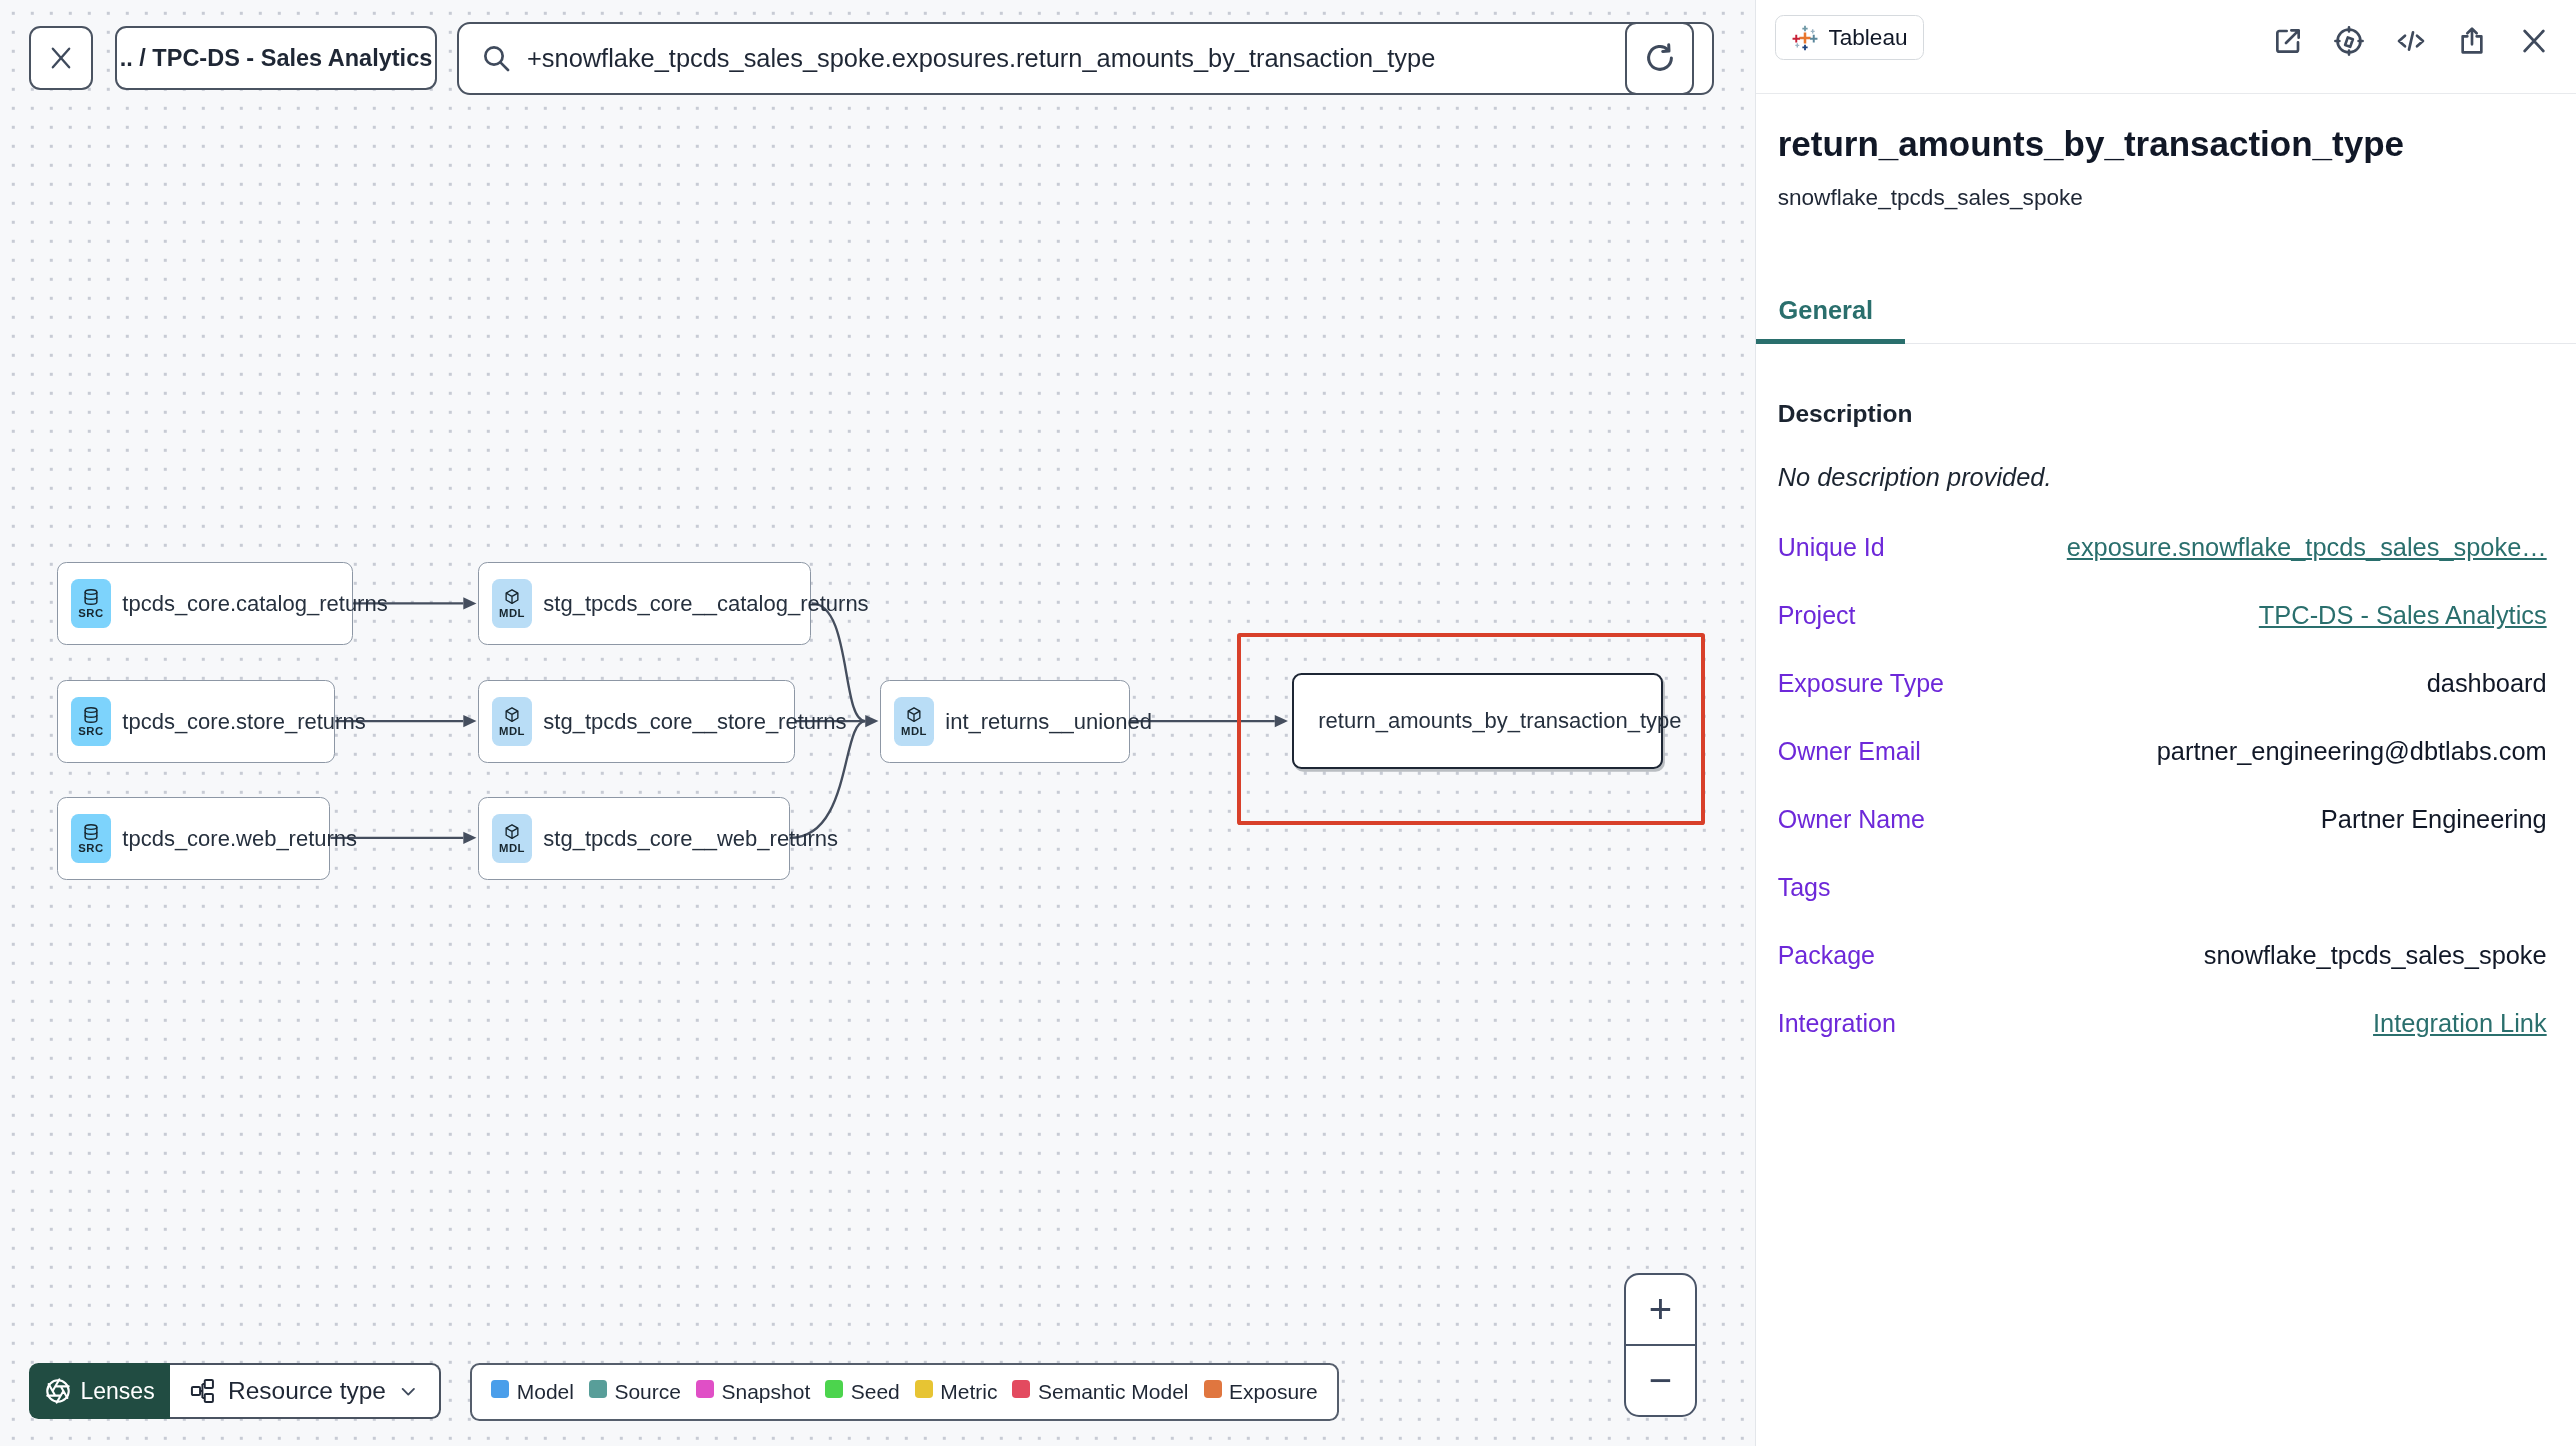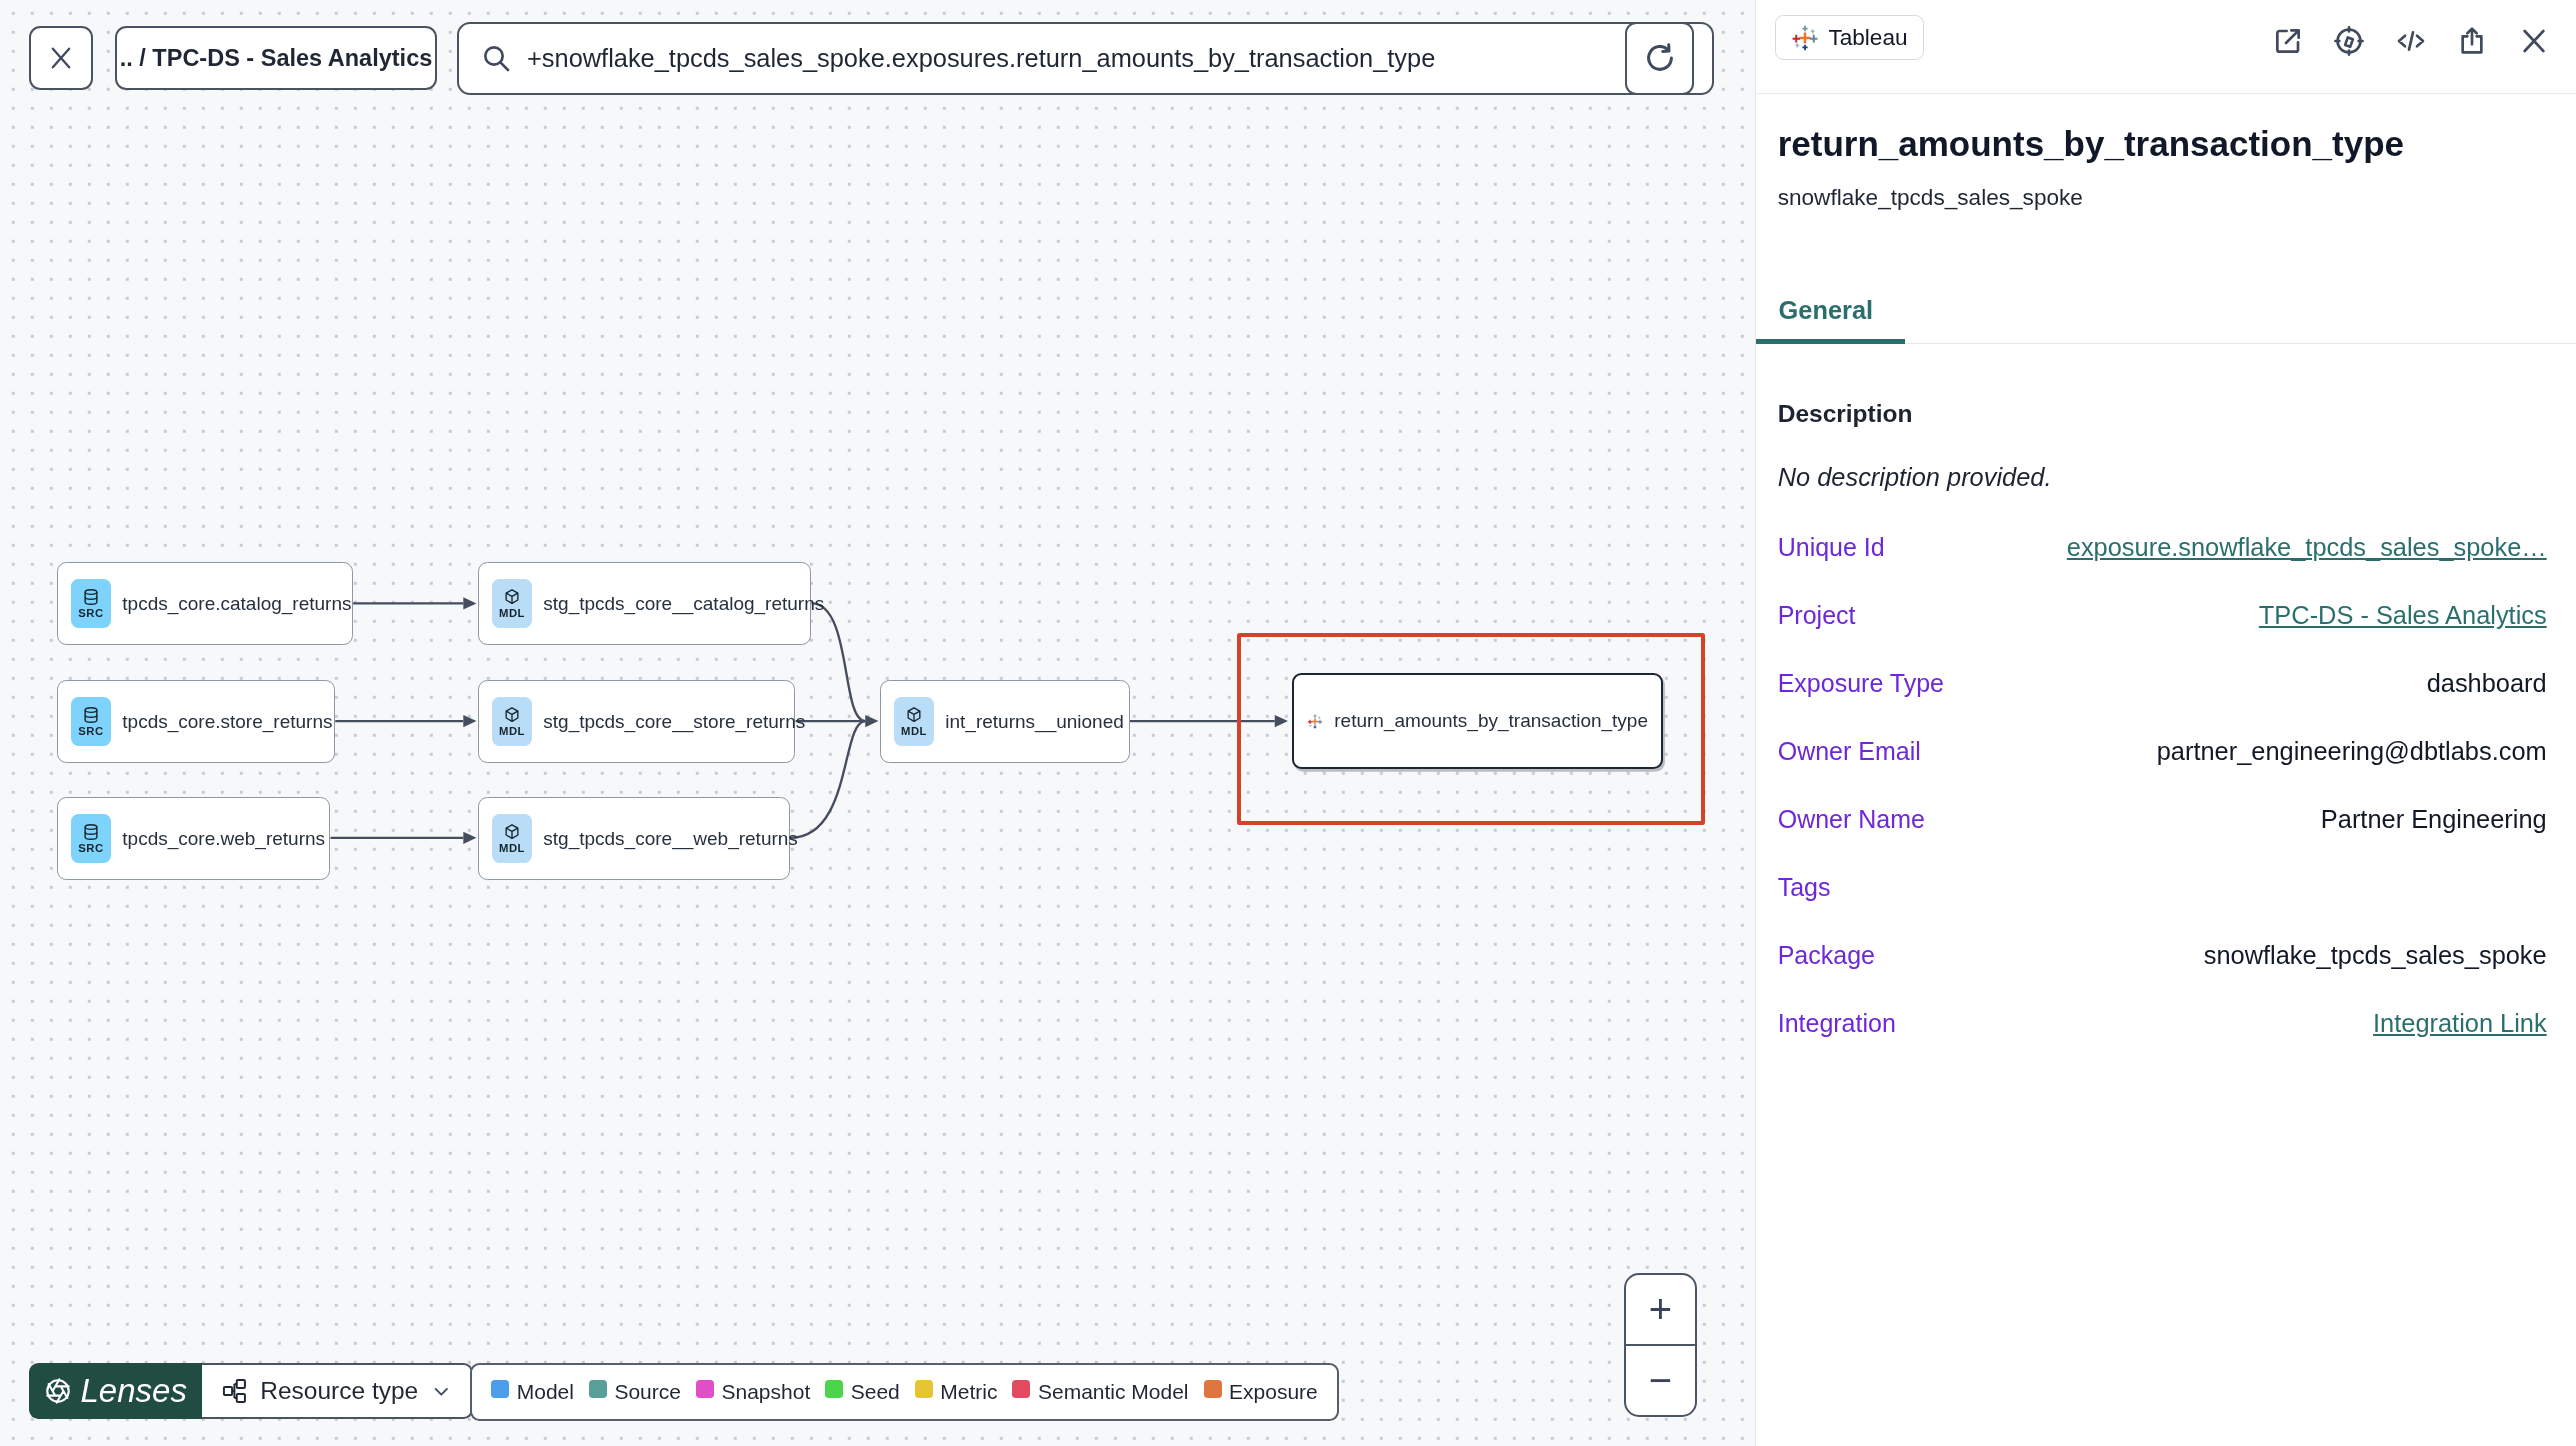--- a/index.html
+++ b/index.html
@@ -18,34 +18,34 @@
 
   #search-box{position:absolute;left:457px;top:21.7px;width:1257px;height:73px;background:#fff;
     border:2.4px solid #4a5361;border-radius:13px;display:flex;align-items:center;z-index:5;
     box-sizing:border-box;padding:0 21px;gap:13px;}
   #search-box input{flex:1;border:none;outline:none;font-family:"Liberation Sans",sans-serif;
     font-size:25.4px;color:#1f2735;background:transparent;}
 
   
   .node{position:absolute;background:#fff;border:1.9px solid #8d97a5;border-radius:9.4px;
     display:flex;align-items:center;padding:0 13px;gap:11.3px;box-sizing:border-box;z-index:2;}
-  .node-label{font-size:19px;color:#26303e;white-space:nowrap;}
+  .node-label{font-size:22px;color:#26303e;white-space:nowrap;}
   .badge{width:40px;height:49px;border-radius:7.5px;display:flex;flex-direction:column;
     align-items:center;justify-content:center;gap:0.9px;flex:none;}
   .badge.src{background:#7dd3fc;}
   .badge.mdl{background:#b9ddf6;}
   .badge-label{font-size:11.3px;font-weight:bold;color:#17262e;letter-spacing:0.5px;}
   #node-exposure{border:2.8px solid #1d2634;box-shadow:1.9px 2.8px 0 rgba(29,38,52,.28);z-index:3;}
   #highlight-rect{position:absolute;left:1237px;top:633px;width:468px;height:192px;
     border:4.7px solid #d8402a;border-radius:2.8px;z-index:4;pointer-events:none;box-sizing:border-box;}
 
   
   #lenses-group{position:absolute;left:29px;top:1363px;height:56px;display:flex;z-index:5;}
   #lenses-btn{background:#214c42;color:#fff;border-radius:9.4px 0 0 9.4px;display:flex;
-    align-items:center;gap:8.5px;padding:12px 15px;font-size:33px;font-style:italic;}
+    align-items:center;gap:8.5px;padding:12px 15px;font-size:23px;}
   #resource-type-btn{background:#fff;border:2.4px solid #4a5361;border-left:none;
     border-radius:0 9.4px 9.4px 0;display:flex;align-items:center;gap:11.3px;padding:0 19px;
     font-size:24.5px;color:#1f2735;box-sizing:border-box;}
   #legend{position:absolute;left:470px;top:1363px;width:869px;height:58px;background:#fff;
     border:2.4px solid #555e6c;border-radius:9.4px;display:flex;align-items:center;
     justify-content:center;gap:15px;z-index:5;box-sizing:border-box;}
   .legend-item{display:flex;align-items:flex-start;gap:7.5px;font-size:21px;color:#1f2735;}
   .chip{width:18px;height:18px;border-radius:3.8px;flex:none;}
 
   #zoom-controls{position:absolute;left:1624px;top:1273px;width:73px;height:144px;background:#fff;

